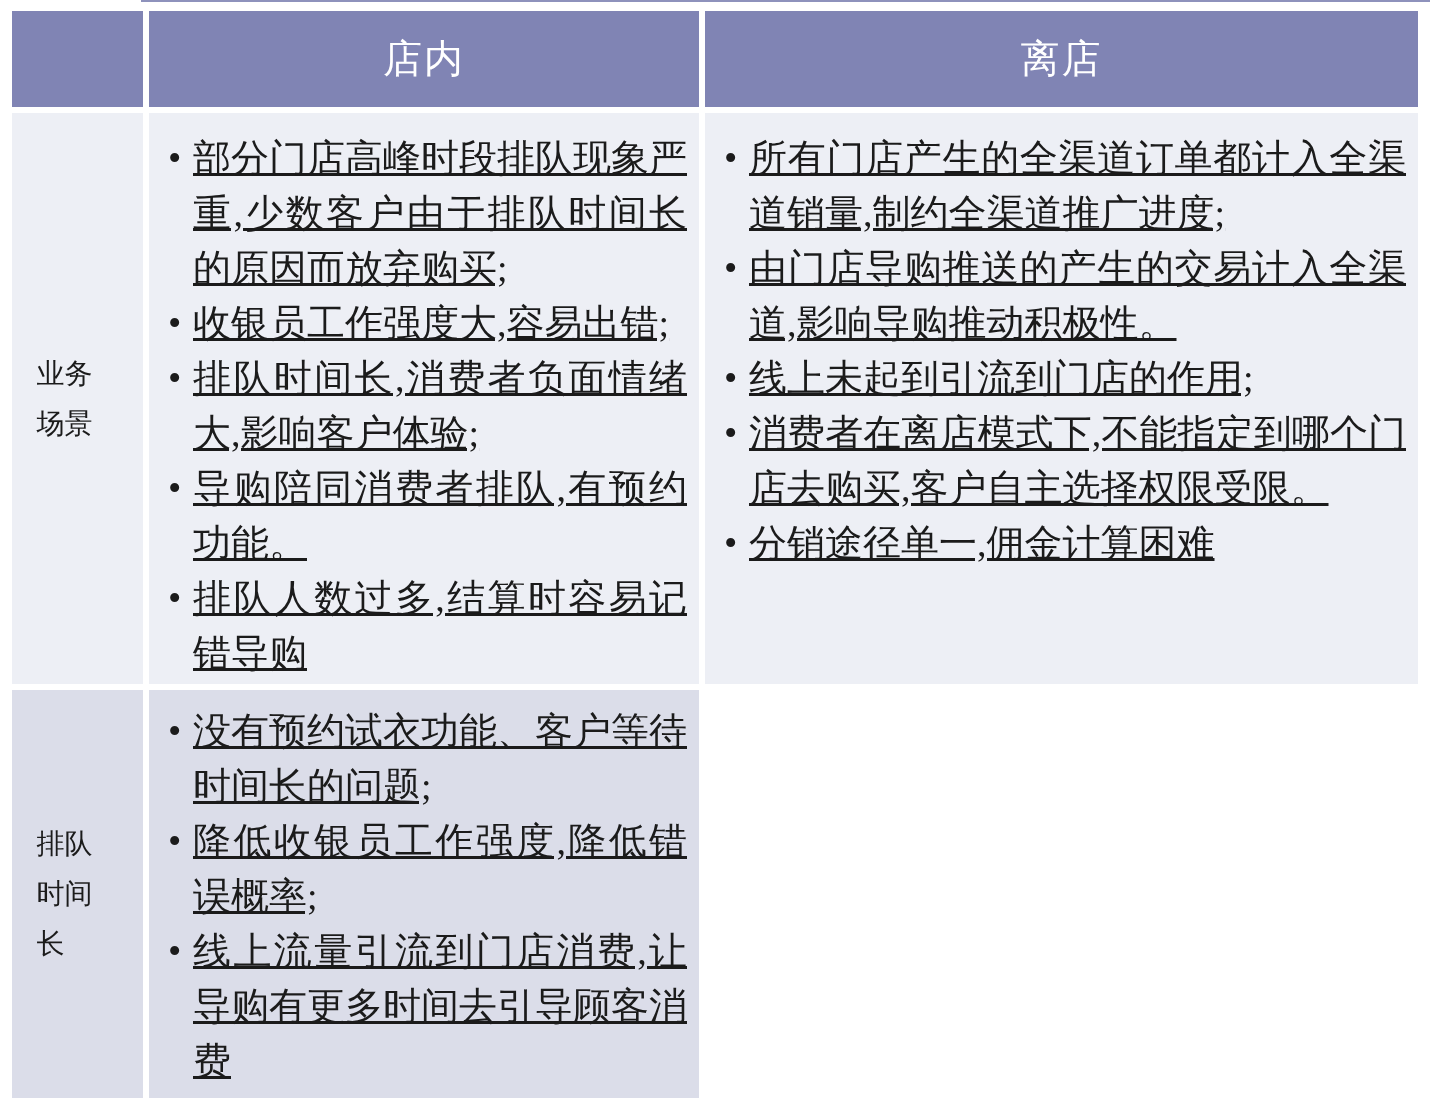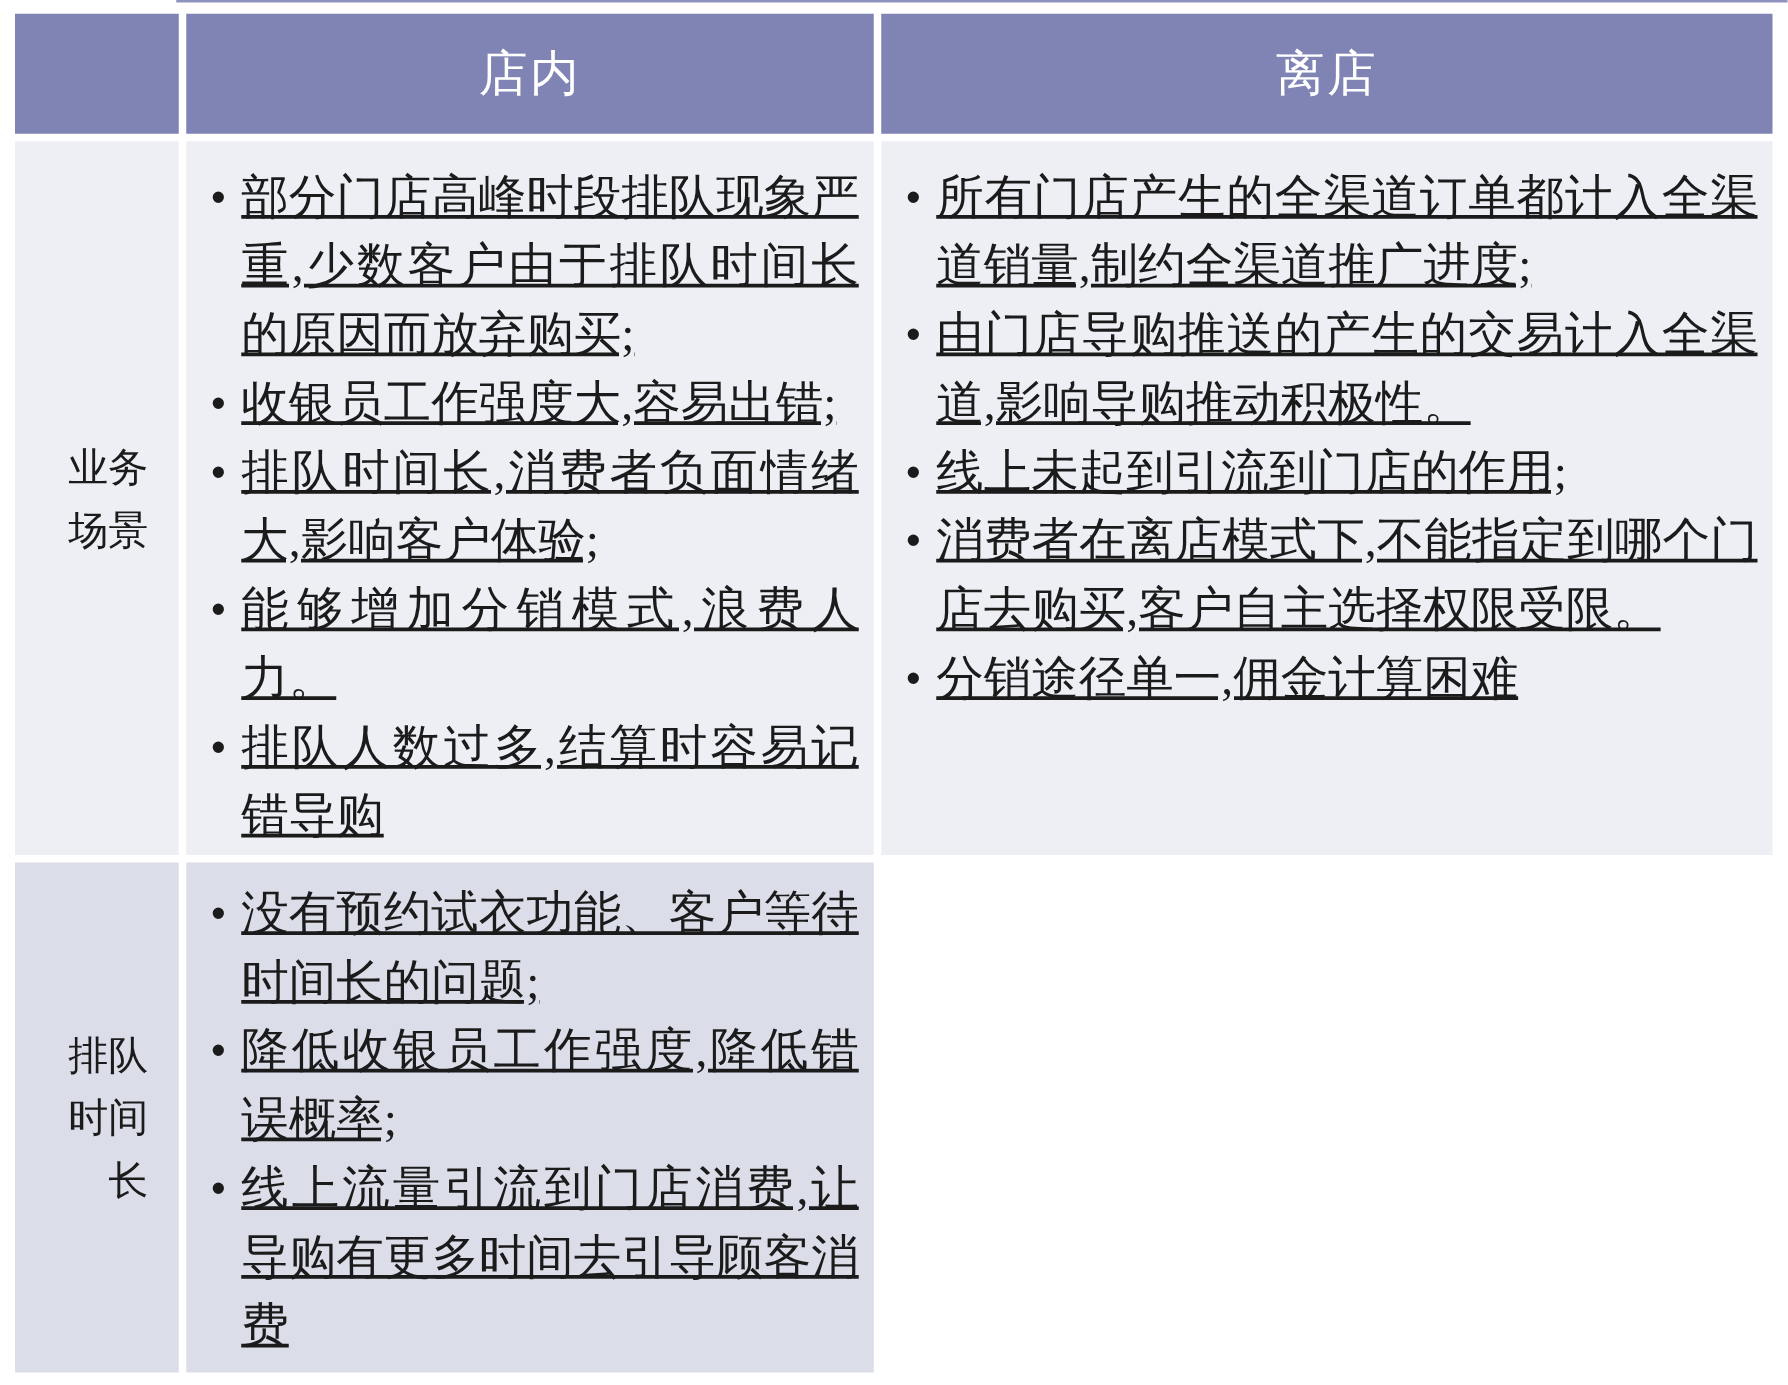--- a/index.html
+++ b/index.html
@@ -47,22 +47,22 @@
     justify-content: center;
     font-family: "Liberation Sans", "DejaVu Sans", sans-serif;
     font-size: 39px;
     color: var(--header-text, #ffffff);
     letter-spacing: 2px;
   }
   .label-cell {
     display: flex;
     align-items: center;
     justify-content: center;
-    text-align: right;
-    font-size: 32px;
+    text-align: left;
+    font-size: 28px;
     line-height: 50px;
     color: var(--body-text, #1b1b1b);
   }
   .label-cell .label-text { display: inline-block; max-width: 82px; }
   .row1-bg { background: var(--row1-bg, #edeff5); }
   .row2-bg { background: var(--row2-bg, #dbdde9); }
   .body-cell {
     padding: 18px 12px 12px 20px;
     color: var(--body-text, #1b1b1b);
     font-size: 38px;
@@ -100,21 +100,21 @@
     </div>
 
     <div class="cell label-cell row1-bg">
       <span class="label-text">业务场景</span>
     </div>
     <div class="cell body-cell row1-bg">
       <ul class="bullets">
           <li>部分门店高峰时段排队现象严重,少数客户由于排队时间长的原因而放弃购买;</li>
           <li>收银员工作强度大,容易出错;</li>
           <li>排队时间长,消费者负面情绪大,影响客户体验;</li>
-          <li>能够增加分销模式,浪费人力。</li>
+          <li>导购陪同消费者排队,有预约功能。</li>
           <li>排队人数过多,结算时容易记错导购</li>
         </ul>
     </div>
     <div class="cell body-cell row1-bg">
       <ul class="bullets">
           <li>所有门店产生的全渠道订单都计入全渠道销量,制约全渠道推广进度;</li>
           <li>由门店导购推送的产生的交易计入全渠道,影响导购推动积极性。</li>
           <li>线上未起到引流到门店的作用;</li>
           <li>消费者在离店模式下,不能指定到哪个门店去购买,客户自主选择权限受限。</li>
           <li>分销途径单一,佣金计算困难</li>

